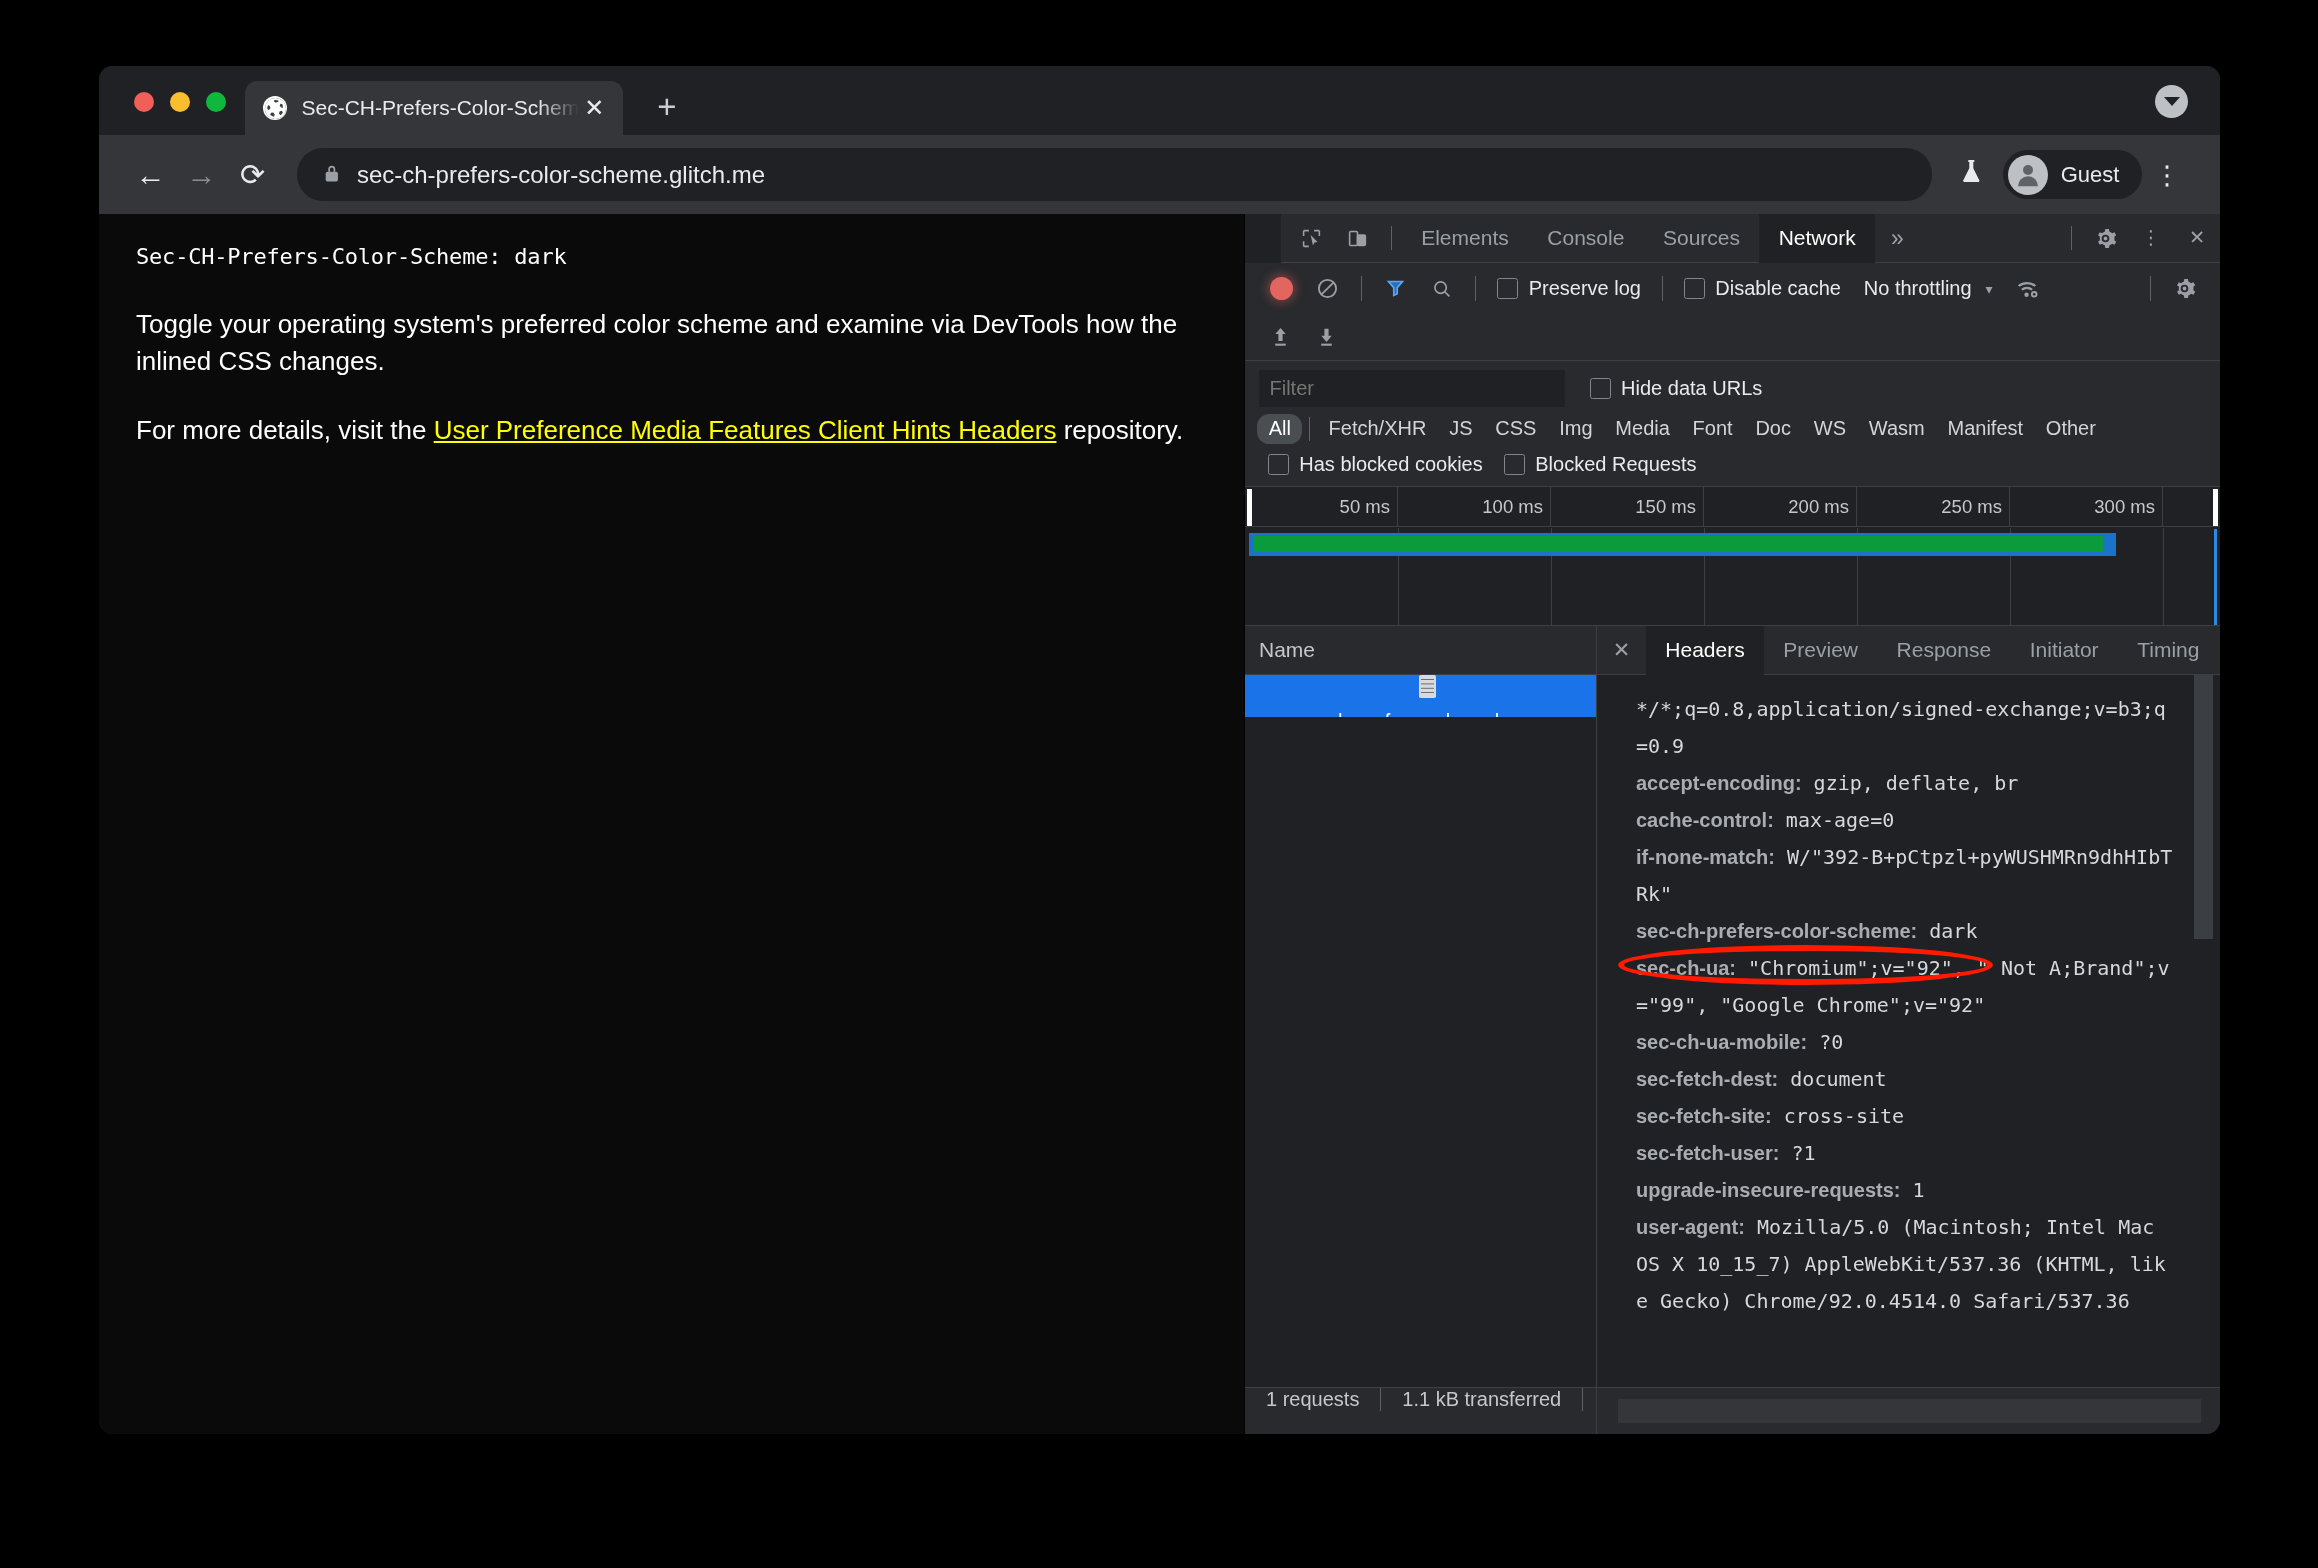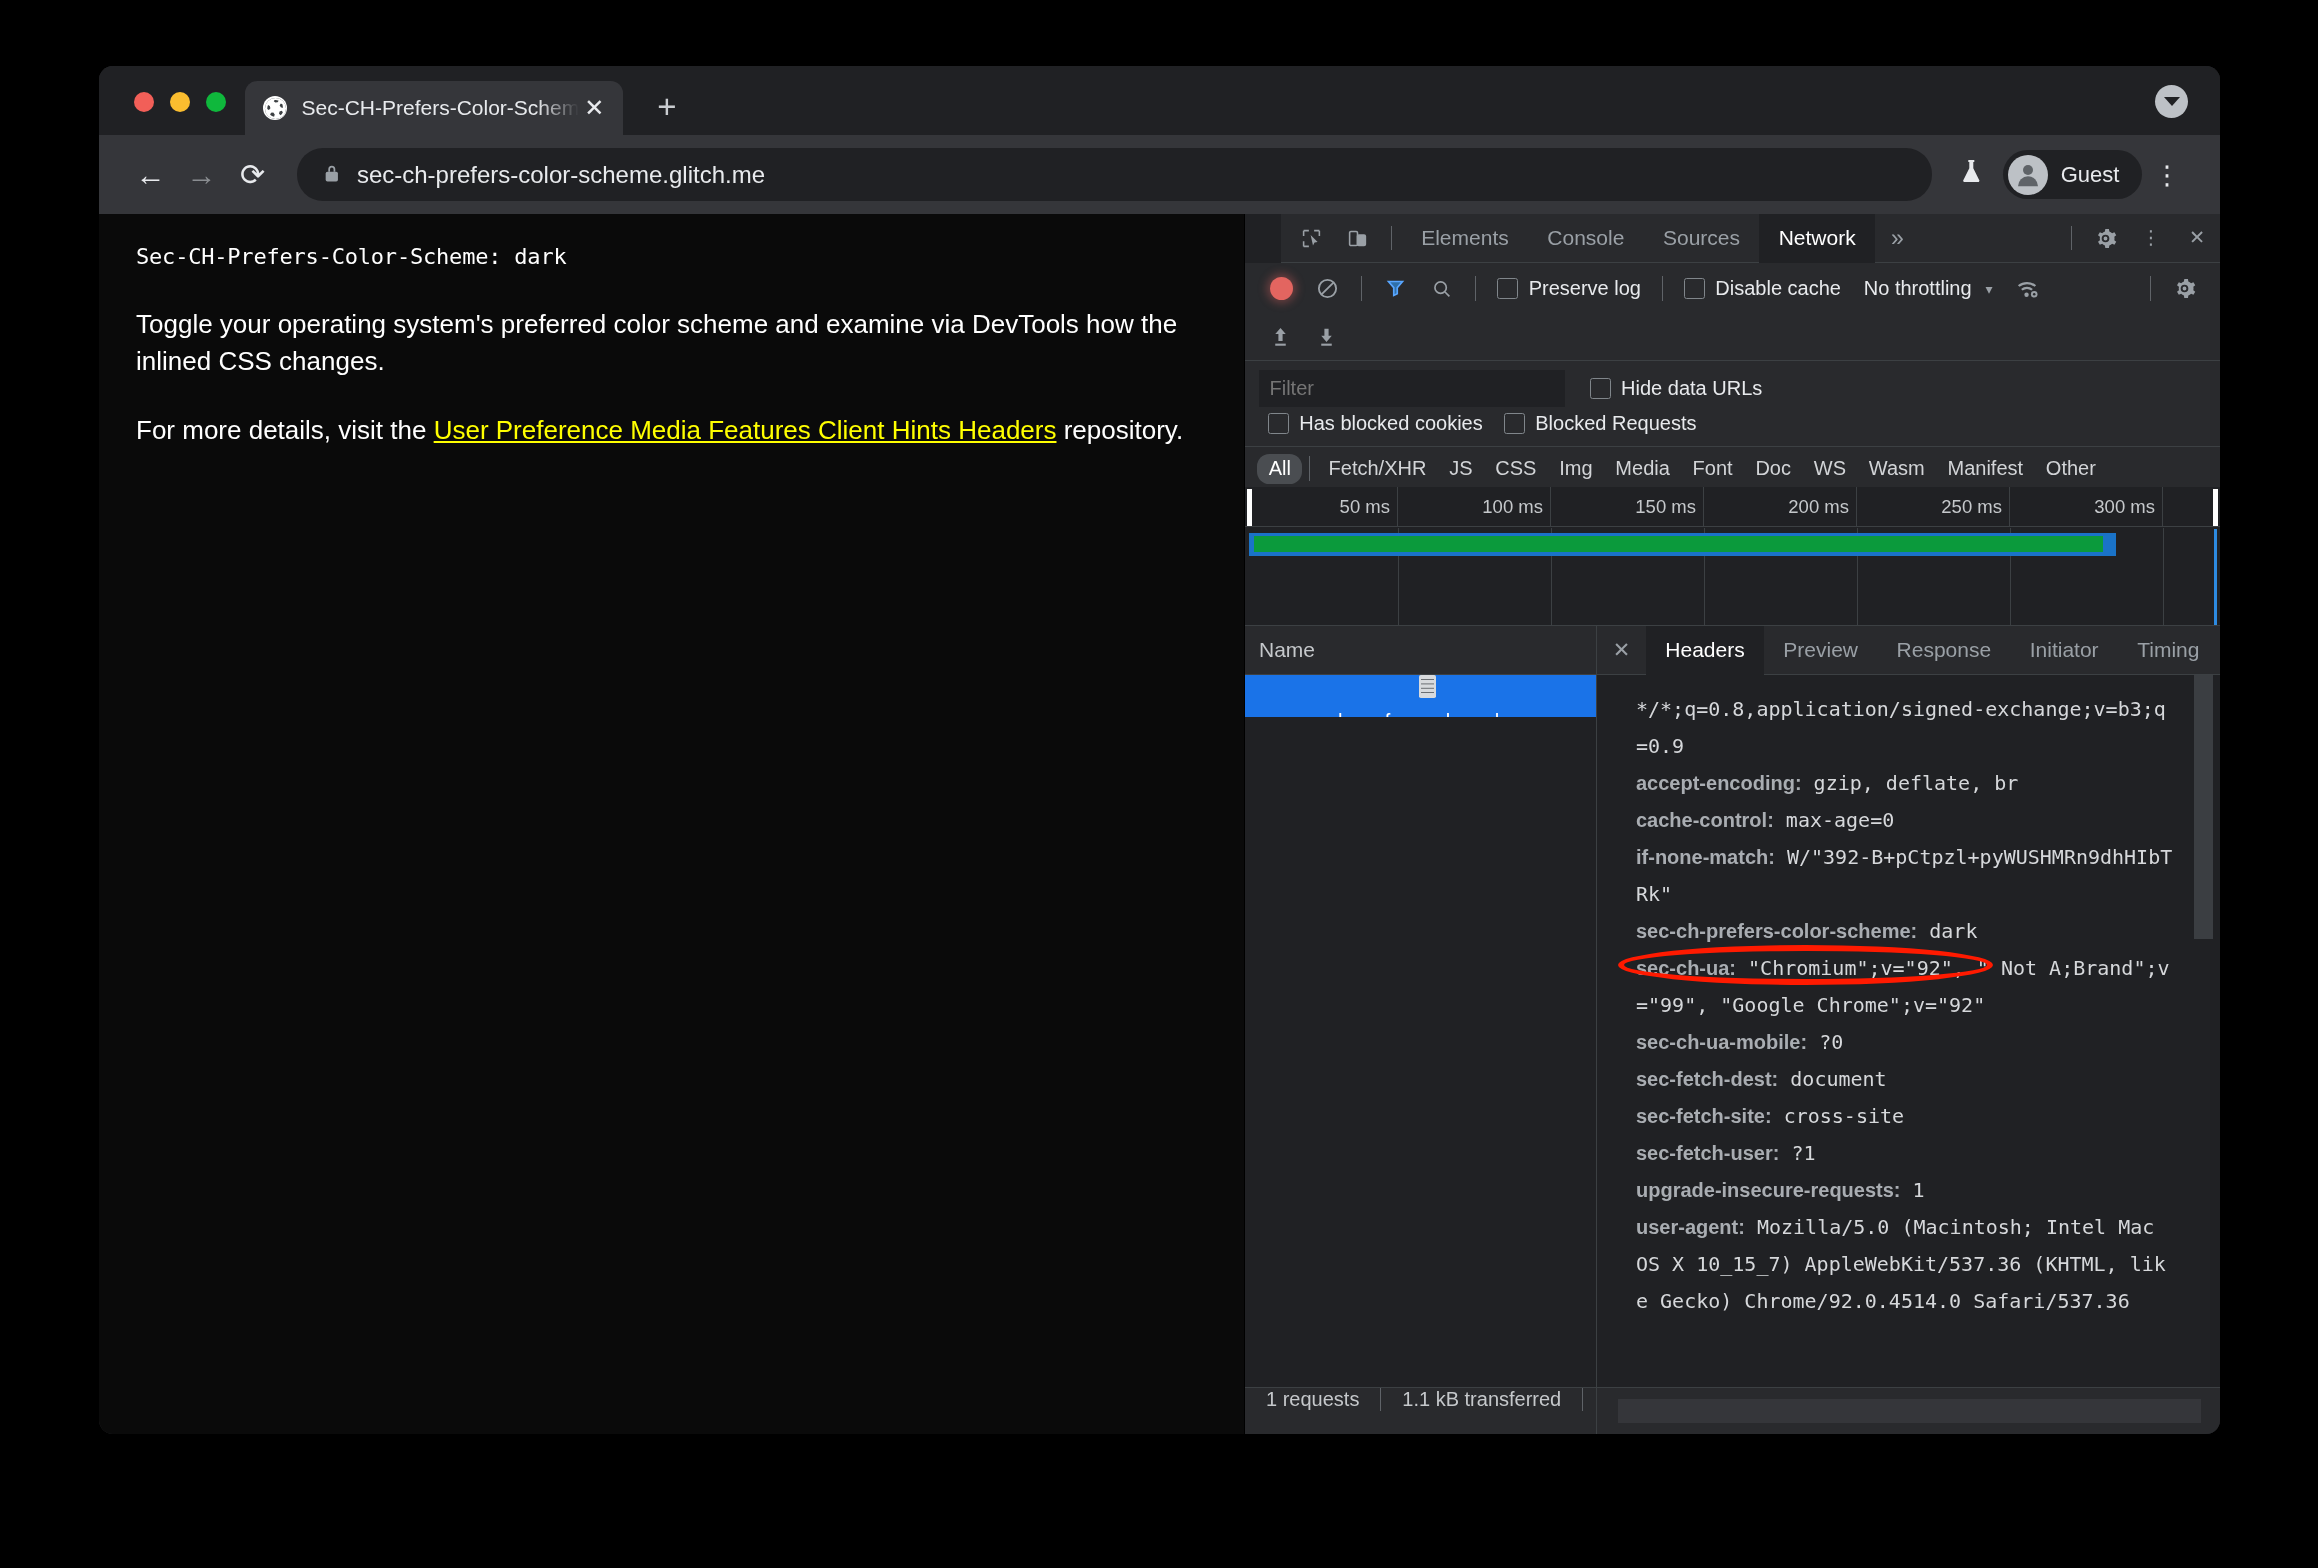--- a/index.html
+++ b/index.html
@@ -432,48 +432,48 @@
               <rect x="6" y="20" width="12" height="2.4"></rect>
           </svg>
         </div>
       </div>
 
       <div class="dt-row dt-filterbar">
         <input class="filter-input" placeholder="Filter" style="">
         <div class="cb-group" style="margin-left:24.6px">
           <span class="cb"></span>
           <span class="cb-label">Hide data URLs</span>
-        </div>
-      </div>
-
-      <div class="dt-row dt-blockedbar">
-        <div class="cb-group">
-          <span class="cb"></span>
-          <span class="cb-label">Has blocked cookies</span>
-        </div>
-        <div class="cb-group">
-          <span class="cb"></span>
-          <span class="cb-label">Blocked Requests</span>
         </div>
       </div>
 
       <div class="dt-row dt-typebar">
         <span class="type-pill sel">All</span>
         <span class="vsep" style="margin:0 7px"></span>
         <span class="type-pill">Fetch/XHR</span>
         <span class="type-pill">JS</span>
         <span class="type-pill">CSS</span>
         <span class="type-pill">Img</span>
         <span class="type-pill">Media</span>
         <span class="type-pill">Font</span>
         <span class="type-pill">Doc</span>
         <span class="type-pill">WS</span>
         <span class="type-pill">Wasm</span>
         <span class="type-pill">Manifest</span>
         <span class="type-pill">Other</span>
+      </div>
+
+      <div class="dt-row dt-blockedbar">
+        <div class="cb-group">
+          <span class="cb"></span>
+          <span class="cb-label">Has blocked cookies</span>
+        </div>
+        <div class="cb-group">
+          <span class="cb"></span>
+          <span class="cb-label">Blocked Requests</span>
+        </div>
       </div>
 
       <div class="overview">
         <div class="ov-ruler">
           <div class="ov-tick" style="left:0;width:153px">
               <span>50 ms</span>
             </div>
           <div class="ov-tick" style="left:153px;width:153px">
               <span>100 ms</span>
             </div>

